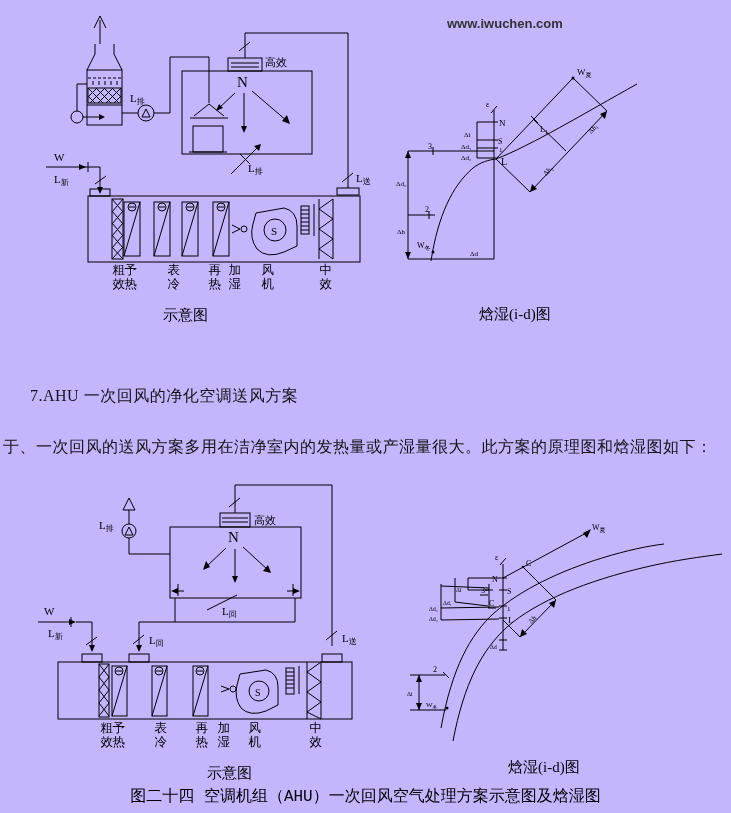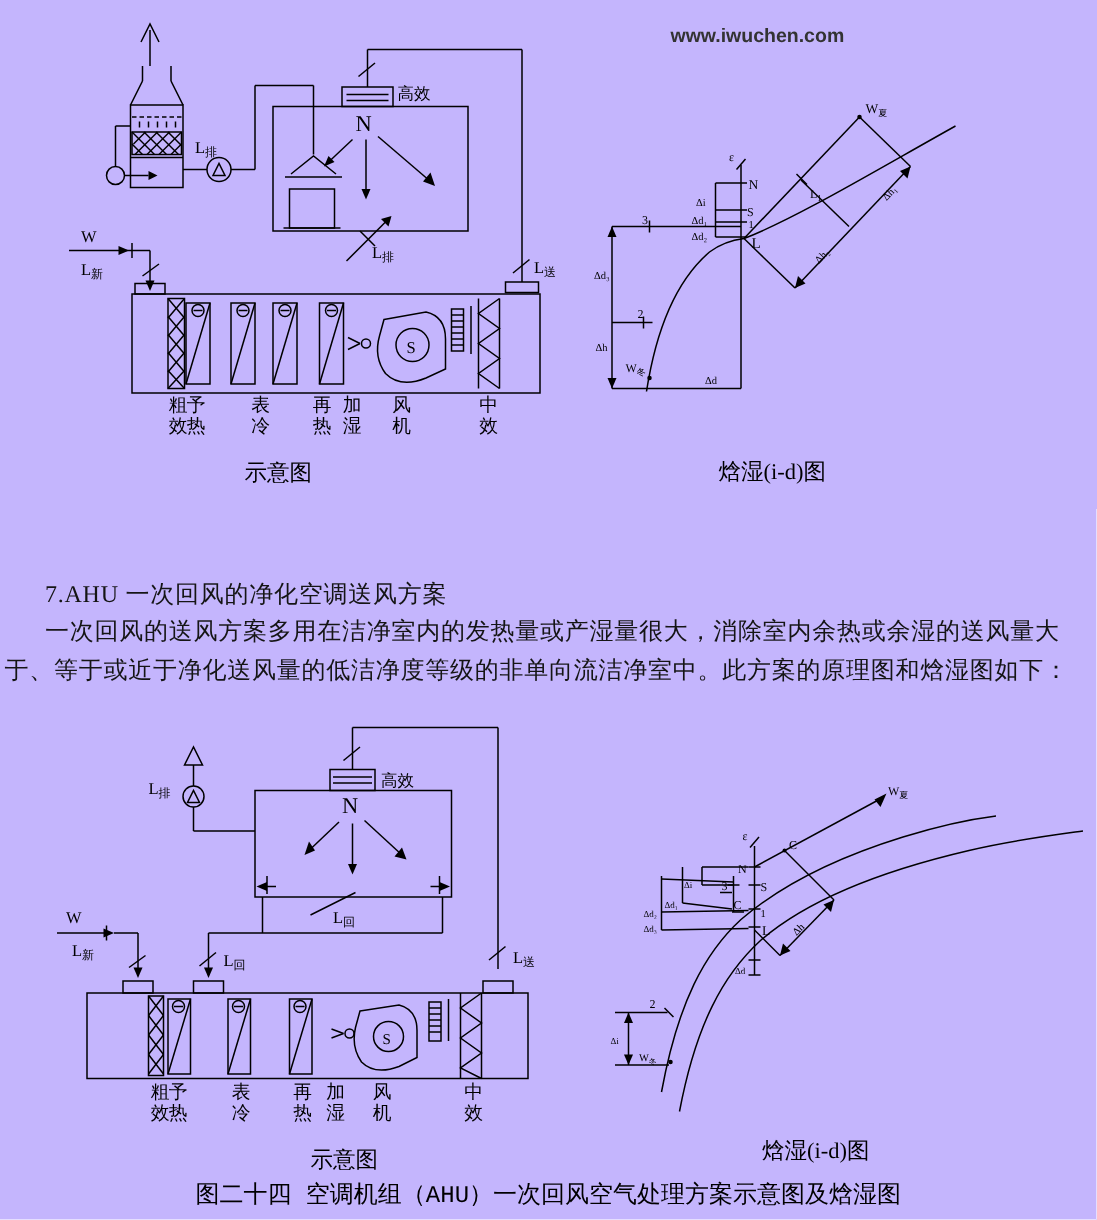--- a/index.html
+++ b/index.html
@@ -251,22 +251,21 @@
     <text x="577" y="75" font-size="9"><tspan>W</tspan><tspan font-size="6" dy="2">夏</tspan></text>
     <text x="540" y="132" font-size="8"><tspan>L</tspan><tspan font-size="6" dy="2">1</tspan></text>
     <text x="546" y="176" font-size="7" transform="rotate(-46 546 176)">Δh₂</text>
     <text x="591" y="134" font-size="7" transform="rotate(-46 591 134)">Δh₁</text>
   </svg>
 
   <div class="abs cap" style="left:163px;top:306px;">示意图</div>
   <div class="abs cap" style="left:479px;top:305px;">焓湿(i-d)图</div>
 
   <div class="abs bodytext" style="left:30px;top:386px;">7.AHU 一次回风的净化空调送风方案</div>
-  <div class="abs bodytext" style="left:30px;top:411px;">一次回风的送风方案多用在洁净室内的发热量或产湿量很大，消除室内余热或余湿的送风量大</div>
-  <div class="abs bodytext" style="left:3px;top:437px;">于、等于或近于净化送风量的低洁净度等级的非单向流洁净室中。此方案的原理图和焓湿图如下：</div>
+  <div class="abs bodytext" style="left:3px;top:437px;">于、一次回风的送风方案多用在洁净室内的发热量或产湿量很大。此方案的原理图和焓湿图如下：</div>
 
   <svg style="left:20px;top:480px;" width="370" height="295" viewBox="20 480 370 295">
     <g>
       <circle cx="129" cy="531" r="7"></circle>
       <polygon class="outline" points="125,535 133,535 129,527"></polygon>
       <line x1="129" y1="524" x2="129" y2="510"></line>
       <path d="M123,510 L129,498 L135,510 Z"></path>
       <line x1="129" y1="538" x2="129" y2="554"></line>
       <line x1="129" y1="554" x2="170" y2="554"></line>
     </g>

